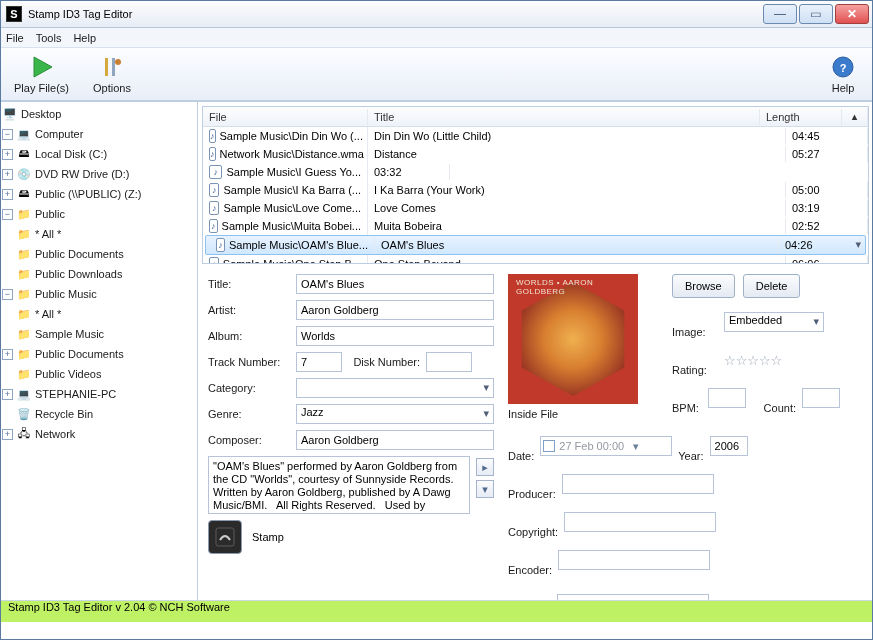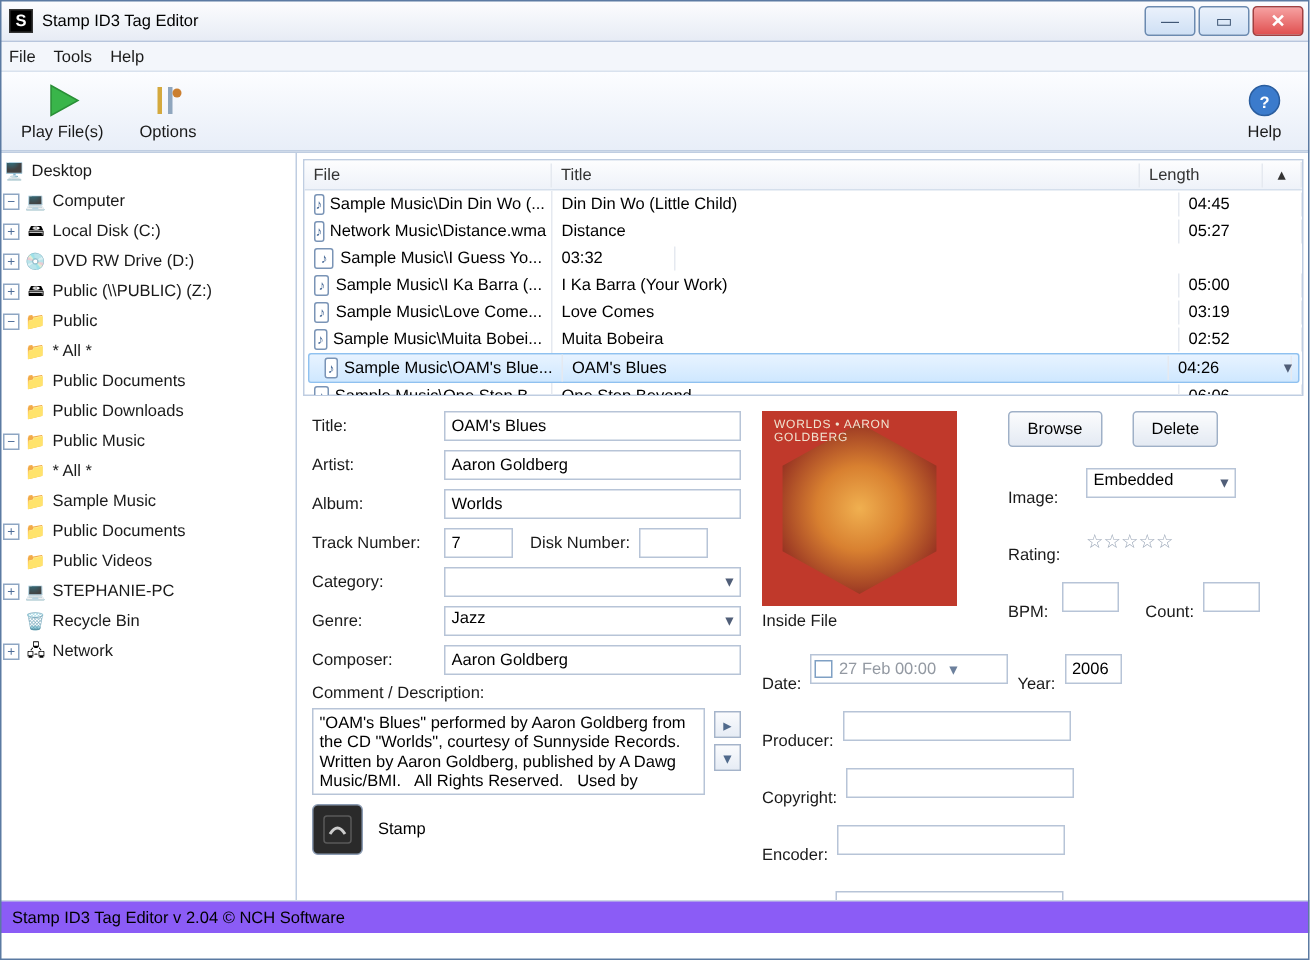--- a/index.html
+++ b/index.html
@@ -65,36 +65,36 @@
 .rightcol .frow label { width:72px;margin-top:20px;}
 .inp, .sel { border:1px solid #b7c4d7; background:#fff; height:20px; padding:1px 4px; font-size:11px; }
 .inp { flex:1; }
 .sel { flex:1; position:relative;}
 .sel::after{content:"▾"; position:absolute; right:4px; top:2px; color:#505e78;}
 .inp.sm { width:46px; flex:0 0 46px;}
 .inp.tiny{ width:38px; flex:0 0 38px;}
 textarea.inp { height:58px; resize:none; overflow:hidden; line-height:13px; padding:3px 4px;}
 .section-lbl { color:#1a1a1a; margin:2px 0 4px 0; display:block;}
 .btn { border:1px solid #9fb0c7; background:linear-gradient(#fbfcfd,#e4eaf3); height:24px; padding:0 12px; border-radius:3px; cursor:pointer;}
-.btn-row { display:flex; gap:20px; margin-bottom:8px;}
+.btn-row { display:flex; gap:8px; margin-bottom:8px;}
 .album-art { width:130px; height:130px; background:#c0392b; position:relative; overflow:hidden; margin-bottom:4px;}
 .album-art::before{content:""; position:absolute; inset:8px; background: radial-gradient(circle at 50% 50%, #f0b050 0%, #d88030 35%, #8b2520 80%); clip-path: polygon(50% 0%, 95% 25%, 95% 75%, 50% 100%, 5% 75%, 5% 25%);}
 .album-art .at-title{position:absolute; top:4px; left:8px; color:#f0e3d0; font-size:8px; letter-spacing:0.5px;}
 .small-label { font-size:11px; color:#1a1a1a;}
 .stars span { color:#9aa6b7; font-size:13px; }
 .stamp-row { display:flex; align-items:center; gap:10px; margin-top:6px;}
 .stamp-btn { width:34px;height:34px; border:1px solid #8b9bb2; background:#2a2a2a; color:#e4e4e4; border-radius:4px; display:flex;align-items:center;justify-content:center;}
 .triangle-btn { width:18px;height:18px; border:1px solid #a5b4ca; background:linear-gradient(#fafbfd,#e6ecf5); display:flex;align-items:center;justify-content:center; color:#506a8c;}
 .mid-arrows { display:flex; flex-direction:column; gap:4px; align-self:flex-start; padding-top:2px;}
 .date-box { border:1px solid #b7c4d7; height:20px; display:flex; align-items:center; padding:0 2px; gap:4px; flex:0 0 132px; color:#9399a2;}
 .chk { width:12px;height:12px; border:1px solid #7fa0c4; background:#fff;}
 .date-dd { width:15px;display:flex;justify-content:center;color:#6c809c;}
 
 
-.status { height:22px; border-top:1px solid #cdd7e5; background:#8b5cf6; display:flex; align-items:center; padding:0 8px; position:absolute; bottom:18px; left:0; right:0;}
+.status { height:22px; border-top:1px solid #cdd7e5; background:#bef264; display:flex; align-items:flex-start; padding:0 8px; position:absolute; bottom:18px; left:0; right:0;}
 .outer-border { position:absolute; inset:0; border:1px solid #5b7aa2; pointer-events:none;}
 </style>
 </head>
 <body>
 
 <div class="titlebar">
   <div class="app-icon">S</div>
   <div class="title-text">Stamp ID3 Tag Editor</div>
   <div class="win-btns">
     <div class="win-btn">
@@ -373,21 +373,20 @@
               <div class="sel"><span></span></div>
             </div>
           <div class="frow">
               <label>Genre:</label>
               <div class="sel"><span>Jazz</span></div>
             </div>
           <div class="frow">
               <label>Composer:</label>
               <input class="inp" value="Aaron Goldberg" style="">
             </div>
-          <span class="section-lbl">Comment / Description:</span>
           <div style="display:flex;gap:6px;">
             <textarea class="inp" style="flex: 1 1 0%;">"OAM's Blues" performed by Aaron Goldberg from the CD "Worlds", courtesy of Sunnyside Records. Written by Aaron Goldberg, published by A Dawg Music/BMI.   All Rights Reserved.   Used by</textarea>
             <div class="mid-arrows">
               <div class="triangle-btn">▸</div>
               <div class="triangle-btn">▾</div>
             </div>
           </div>
           <div class="stamp-row">
             <div class="stamp-btn">
                 <svg width="22" height="22">

